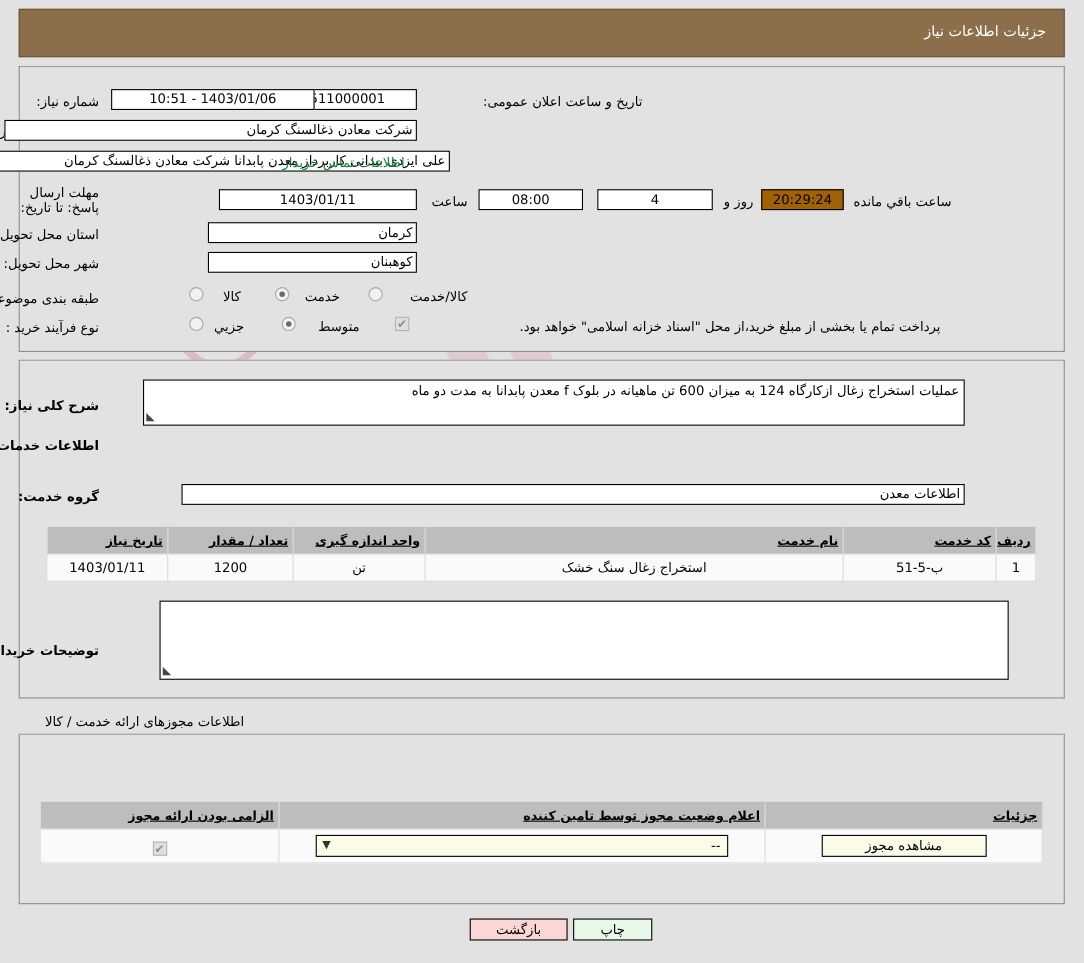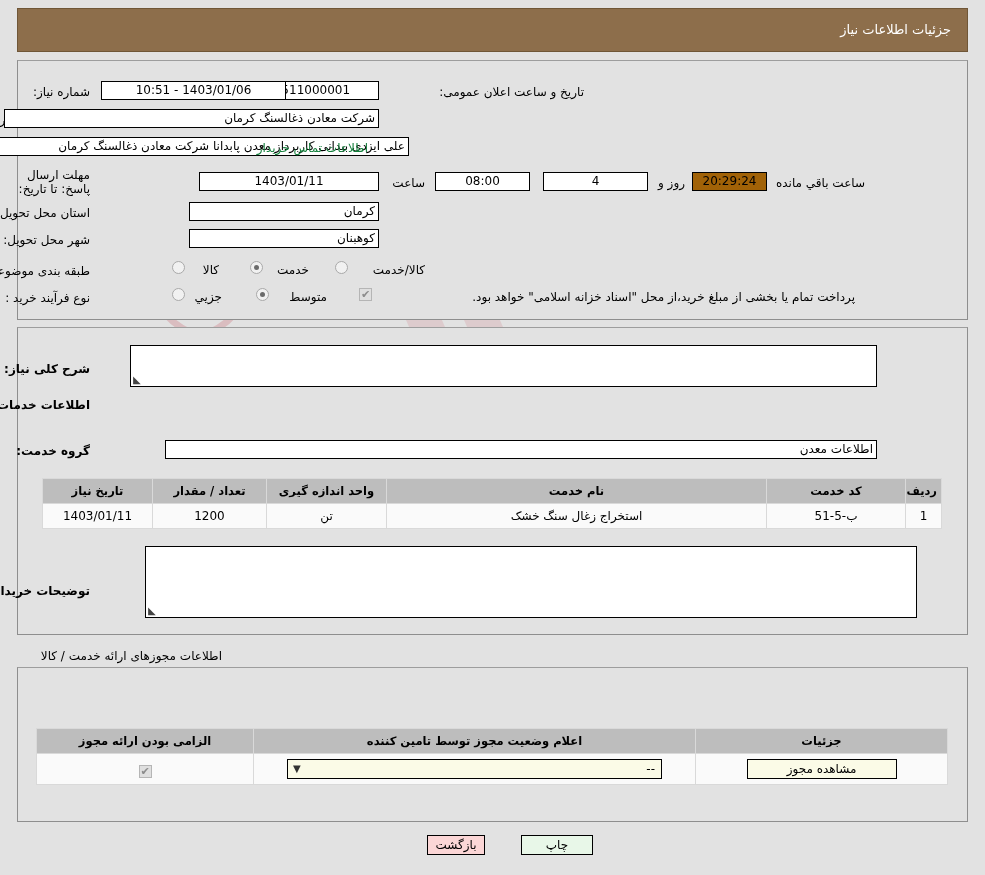--- a/index.html
+++ b/index.html
@@ -186,21 +186,22 @@
     table-layout: fixed;
   }
   table.grid th {
     background: #bdbdbd;
     border: 1px solid #d9d9d9;
     color: #000;
     font-weight: bold;
     font-size: 11.5px;
     height: 24px;
     padding: 0 4px;
-    text-align: center;
+    text-align: right;
+    text-decoration: underline;
   }
   table.grid td {
     background: #fafafa;
     border: 1px solid #d9d9d9;
     height: 24px;
     padding: 0 4px;
     text-align: center;
     color: #000;
     font-size: 12px;
   }
@@ -308,20 +309,21 @@
 <div class="radio-label" style="right:763px; top:290px; z-index:11;">جزيي</div>
 <div class="radio on" style="right:716px; top:288px; z-index:11;"></div>
 <div class="radio-label" style="right:658px; top:290px; z-index:11;">متوسط</div>
 <div class="chk" style="right:613px; top:288px; z-index:11;">✔</div>
 <div class="plain" style="right:130px; top:290px; z-index:11;">پرداخت تمام یا بخشی از مبلغ خرید،از محل "اسناد خزانه اسلامی" خواهد بود.</div>
 
 <div class="panel" id="panel-mid"></div>
 
 <div class="lbl lbl-b" style="right:895px; top:362px; z-index:11;">شرح کلی نیاز:</div>
 <div class="ta" style="right:108px; top:345px; width:747px; height:42px; z-index:11;">
+  <span>عملیات استخراج زغال ازکارگاه 124 به میزان 600 تن ماهیانه  در بلوک f معدن پابدانا  به مدت دو ماه</span>
   <span class="grip">◢</span>
 </div>
 
 <div class="lbl lbl-b" style="right:895px; top:398px; z-index:11;">اطلاعات خدمات مورد نیاز</div>
 
 <div class="lbl lbl-b" style="right:895px; top:444px; z-index:11;">گروه خدمت:</div>
 <div class="fld right" style="right:108px; top:440px; width:712px; z-index:11;">اطلاعات معدن</div>
 
 <table class="grid" id="services-table" style="right:43px; top:478px; width:899px; z-index:11;">
   <colgroup>
@@ -389,21 +391,21 @@
         </span>
       </td>
       <td style="height:30px;">
         <span class="chk" style="position:relative; display:inline-block; top:2px;">✔</span>
       </td>
     </tr>
   </tbody>
 </table>
 
 <div class="btn btn-print" style="left:521px; top:835px; width:72px; z-index:11;">چاپ</div>
-<div class="btn btn-back" style="left:427px; top:835px; width:58px; z-index:11;">بازگشت</div>
+<div class="btn btn-back" style="left:427px; top:835px; width:89px; z-index:11;">بازگشت</div>
 
 <div class="watermark">
   <svg class="wm-shield" viewBox="0 0 100 116">
     <path d="M50 3 L95 20 L95 62 Q95 96 50 113 Q5 96 5 62 L5 20 Z" fill="none" stroke="#c96a73" stroke-width="7"></path>
     <path d="M50 28 L72 86 L60 86 L50 56 L40 86 L28 86 Z" fill="#c96a73"></path>
   </svg>
   <div class="wm-text">AriaTender.net</div>
   <svg class="wm-ribbon" width="210" height="70" viewBox="0 0 210 70">
     <path d="M0 6 L36 6 L48 34 L36 62 L0 62 L12 34 Z" fill="#c96a73"></path>
     <path d="M58 6 L94 6 L106 34 L94 62 L58 62 L70 34 Z" fill="#c96a73"></path>

